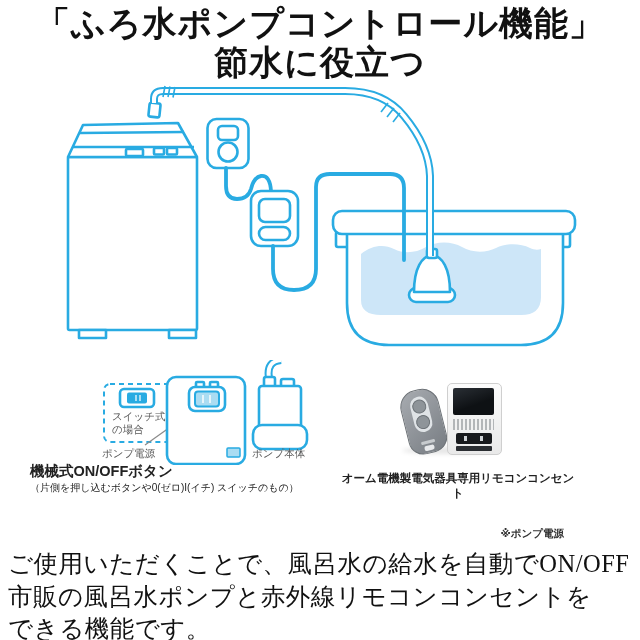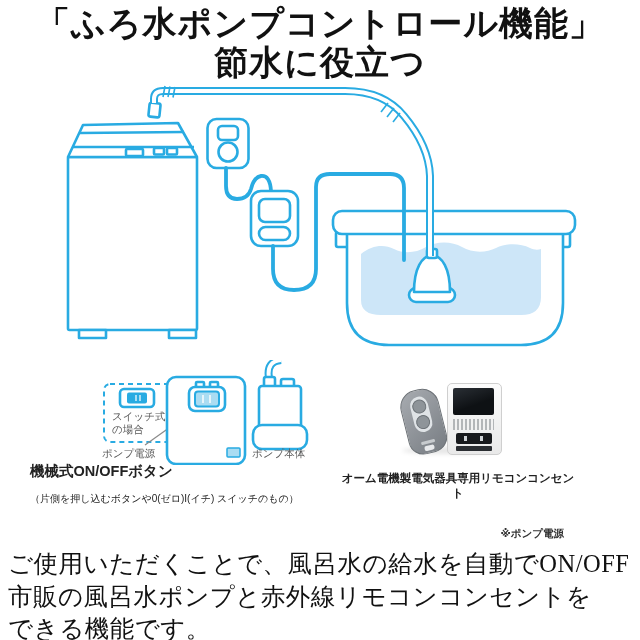--- a/index.html
+++ b/index.html
@@ -19,21 +19,21 @@
   svg .ln{fill:#ffffff;stroke:#29abe2;stroke-width:2.6;stroke-linejoin:round;}
   svg .ln-thin{fill:none;stroke:#29abe2;stroke-width:2.4;stroke-linejoin:round;}
   svg .tube-out{fill:none;stroke:#29abe2;stroke-width:8;stroke-linejoin:round;}
   svg .tube-in{fill:none;stroke:#ffffff;stroke-width:4;stroke-linejoin:round;}
   svg .cable{fill:none;stroke:#29abe2;stroke-width:3.8;stroke-linecap:round;stroke-linejoin:round;}
   svg .tick{stroke:#29abe2;stroke-width:1.6;}
   svg .leader{stroke:#8a8a8a;stroke-width:1.2;}
   svg .sm-label{font-family:"Liberation Sans","DejaVu Sans",sans-serif;font-size:10.5px;fill:#595959;}
   .caption-mech{left:30px;top:462px;width:340px;text-align:left;color:#222;}
   .caption-mech .t{font-size:14.5px;font-weight:700;}
-  .caption-mech .s{font-size:10px;margin-top:11px;}
+  .caption-mech .s{font-size:10px;margin-top:0;}
   .caption-remote{left:338px;top:459px;width:240px;text-align:center;color:#222;margin-top:12px;}
   .caption-remote .t{font-size:11.5px;font-weight:700;}
   .caption-remote .s{font-size:12.5px;font-weight:700;margin-top:4px;}
   .footnote{top:527px;right:76px;font-size:10.5px;font-weight:600;color:#333;}
   .desc{
     left:8px;top:548px;width:628px;
     font-family:"Liberation Serif","DejaVu Serif",serif;
     font-size:24.5px;line-height:32.5px;color:#111;letter-spacing:0.5px;
   }
   

